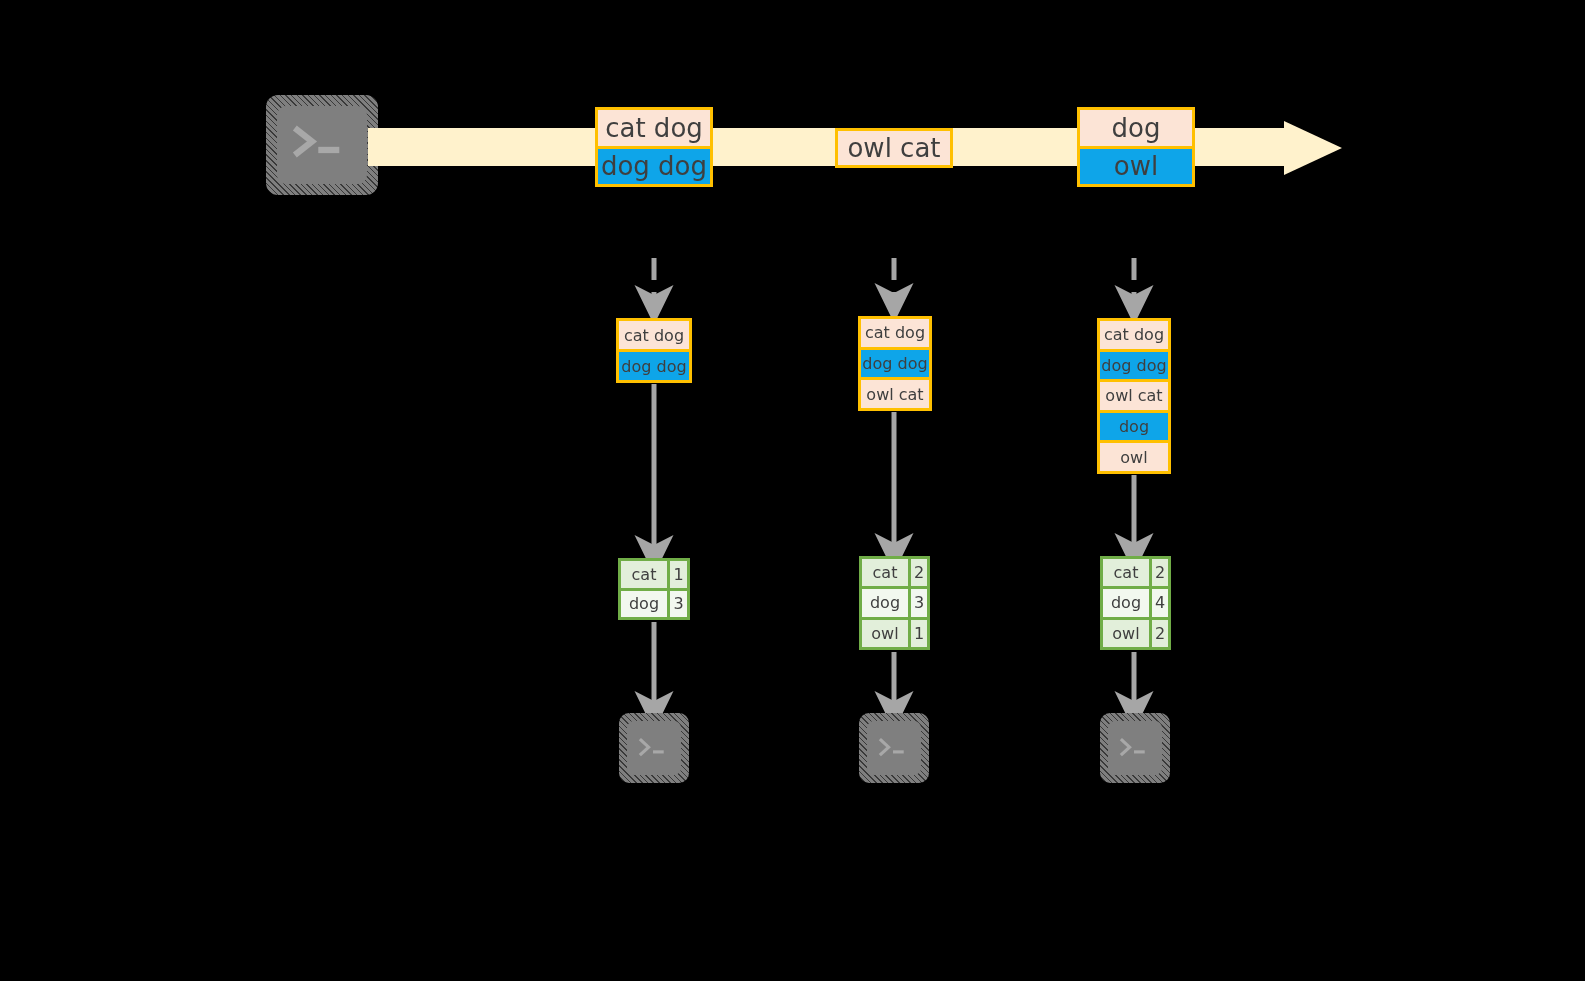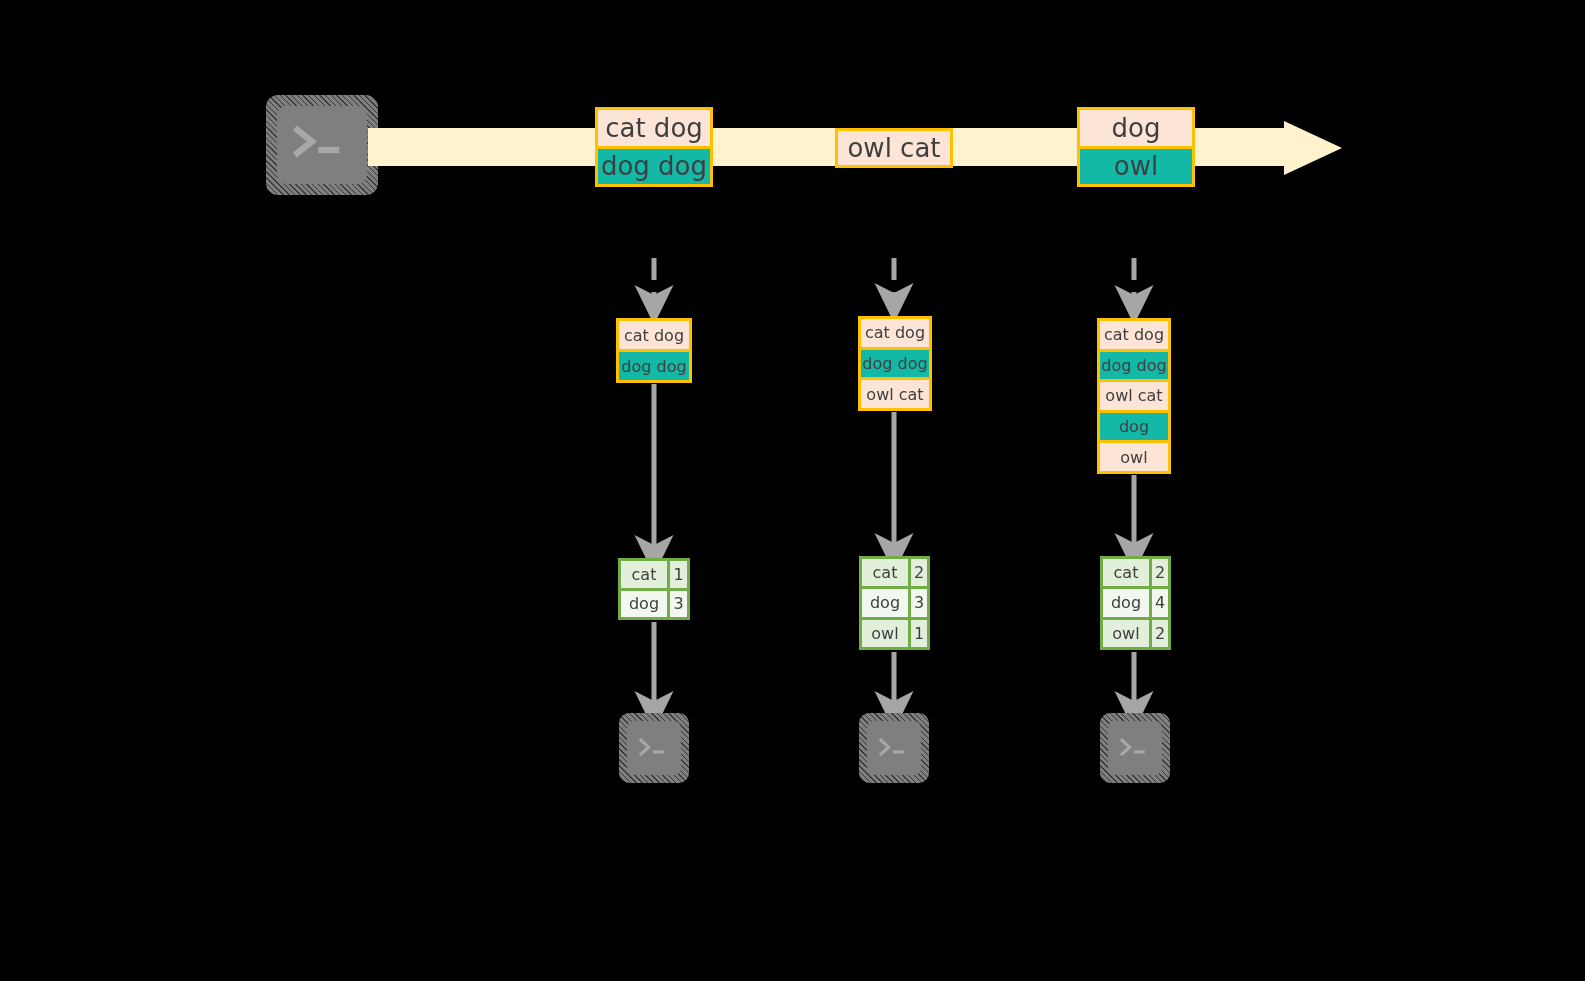--- a/index.html
+++ b/index.html
@@ -61,21 +61,21 @@
   .ebox .cell {
     flex: 1 1 auto;
     box-sizing: border-box;
     display: flex;
     align-items: center;
     justify-content: center;
     color: #3f3f3f;
     white-space: nowrap;
     background: #fce4d6;
   }
-  .ebox .cell.alt { background: #14b8a6; }
+  .ebox .cell.alt { background: #0ea5e9; }
   .ebox .cell + .cell { border-top: 3px solid #ffc000; }
 
   
   .ebox.big .cell { font-size: 26px; }
   
   .ebox.small .cell { font-size: 16px; }
 
   
   .gbox {
     position: absolute;

